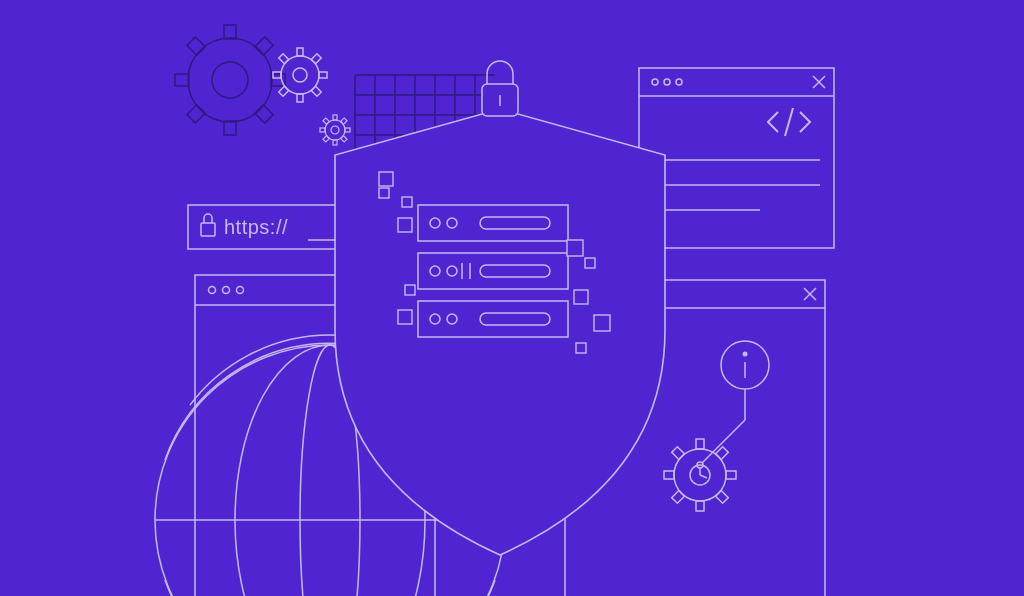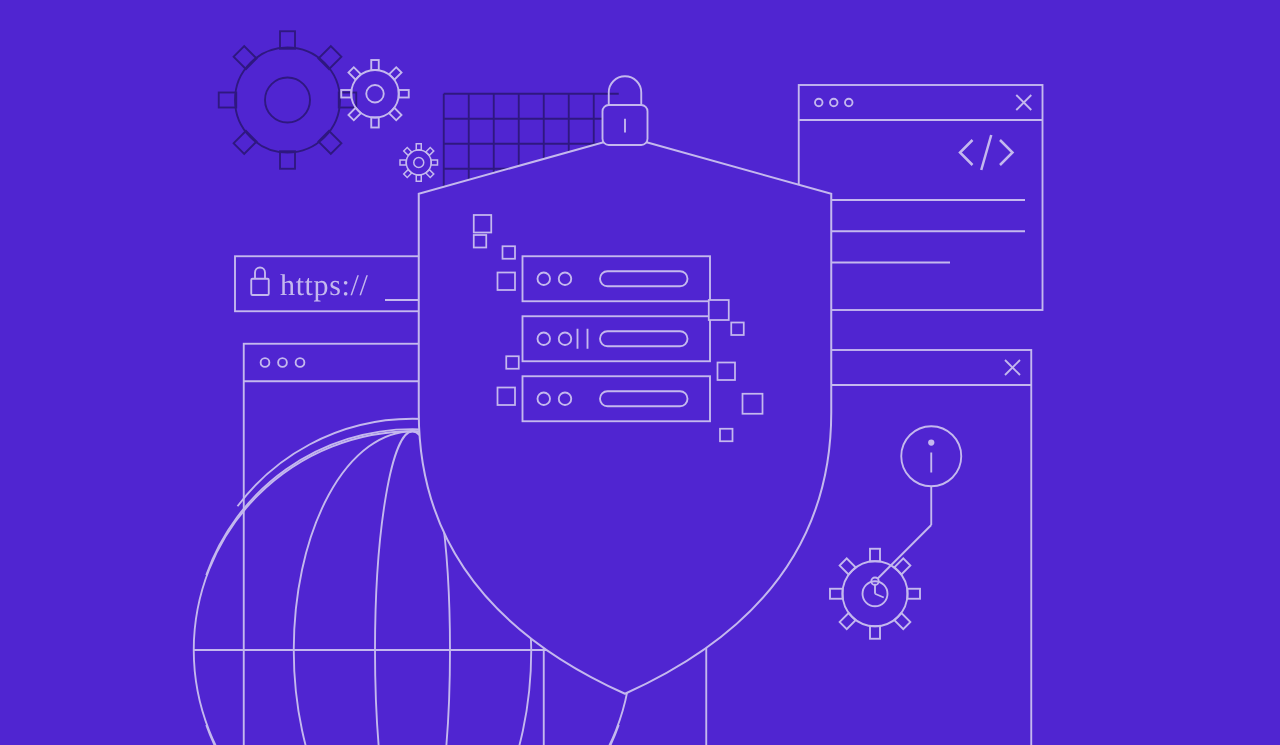--- a/index.html
+++ b/index.html
@@ -14,22 +14,22 @@
     position: relative;
     width: 1024px;
     height: 596px;
   }
   svg { display: block; }
   .url-text {
     position: absolute;
     left: 224px;
     top: 216px;
     color: #c4b8ee;
-    font-family: Liberation Serif, serif;
-    font-size: 24px;
+    font-family: Liberation Sans, sans-serif;
+    font-size: 20px;
     letter-spacing: 0.5px;
   }
 </style>
 </head>
 <body>
 
 <div class="canvas">
 
 <svg width="1024" height="596" viewBox="0 0 1024 596" xmlns="http://www.w3.org/2000/svg">
   <defs>

